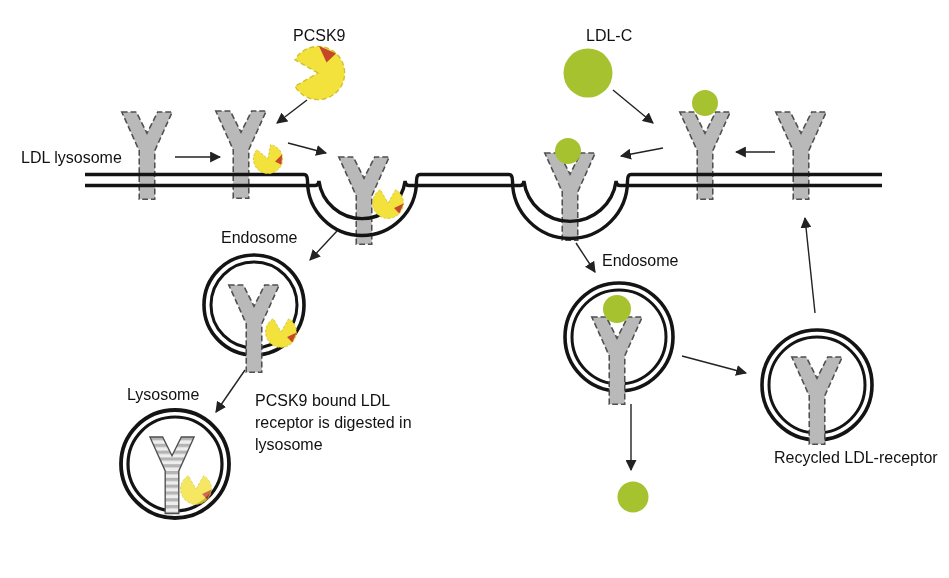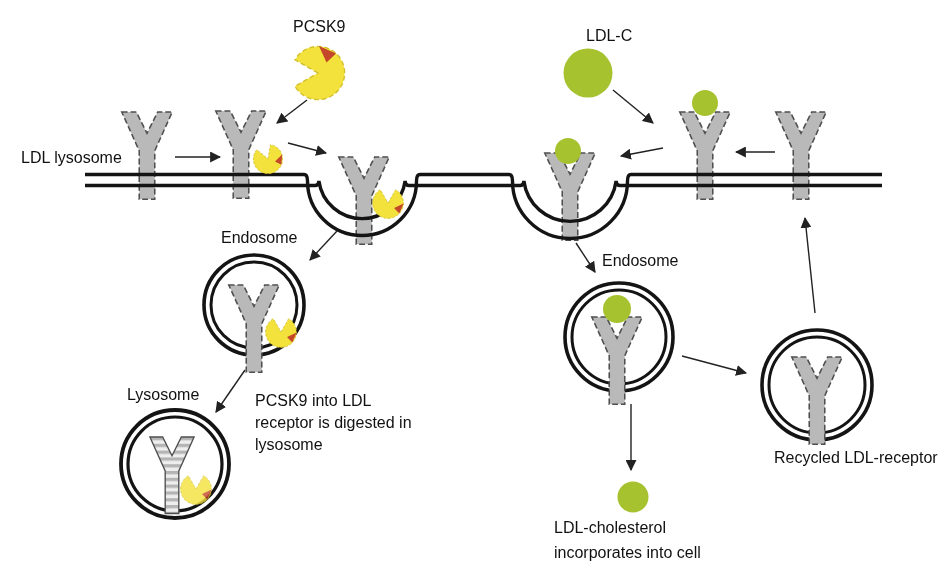--- a/index.html
+++ b/index.html
@@ -110,23 +110,22 @@
       <path class="arrow" marker-end="url(#ah)" d="M613,90 L653,123"></path>
       <path class="arrow" marker-end="url(#ah)" d="M663,148 L621,156"></path>
       <path class="arrow" marker-end="url(#ah)" d="M775,152 L736,152"></path>
       <path class="arrow" marker-end="url(#ah)" d="M815,313 L805,218"></path>
       <path class="arrow" marker-end="url(#ah)" d="M576,243 L595,272"></path>
       <path class="arrow" marker-end="url(#ah)" d="M682,356 L746,373"></path>
       <path class="arrow" marker-end="url(#ah)" d="M631,404 L631,470"></path>
     </g>
   </svg>
 
-  <div class="lbl" style="left:293px;top:17px;">PCSK9</div>
+  <div class="lbl" style="left:293px;top:26px;">PCSK9</div>
   <div class="lbl" style="left:558px;top:26px;margin-left:28px;">LDL-C</div>
   <div class="lbl" style="left:21px;top:148px;">LDL lysosome</div>
   <div class="lbl" style="left:221px;top:228px;">Endosome</div>
   <div class="lbl" style="left:602px;top:251px;">Endosome</div>
   <div class="lbl" style="left:127px;top:385px;text-align:right;">Lysosome</div>
-  <div class="note" style="left:255px;top:390px;width:178px;">PCSK9 into LDL receptor is digested in lysosome</div>
+  <div class="note" style="left:255px;top:390px;width:178px;">PCSK9 bound LDL receptor is digested in lysosome</div>
   <div class="lbl" style="left:766px;top:448px;margin-left:8px;">Recycled LDL-receptor</div>
-  <div class="note incorp" style="left:554px;top:515px;width:175px;">LDL-cholesterol incorporates into cell</div>
 
 </div>
 
 </body></html>

